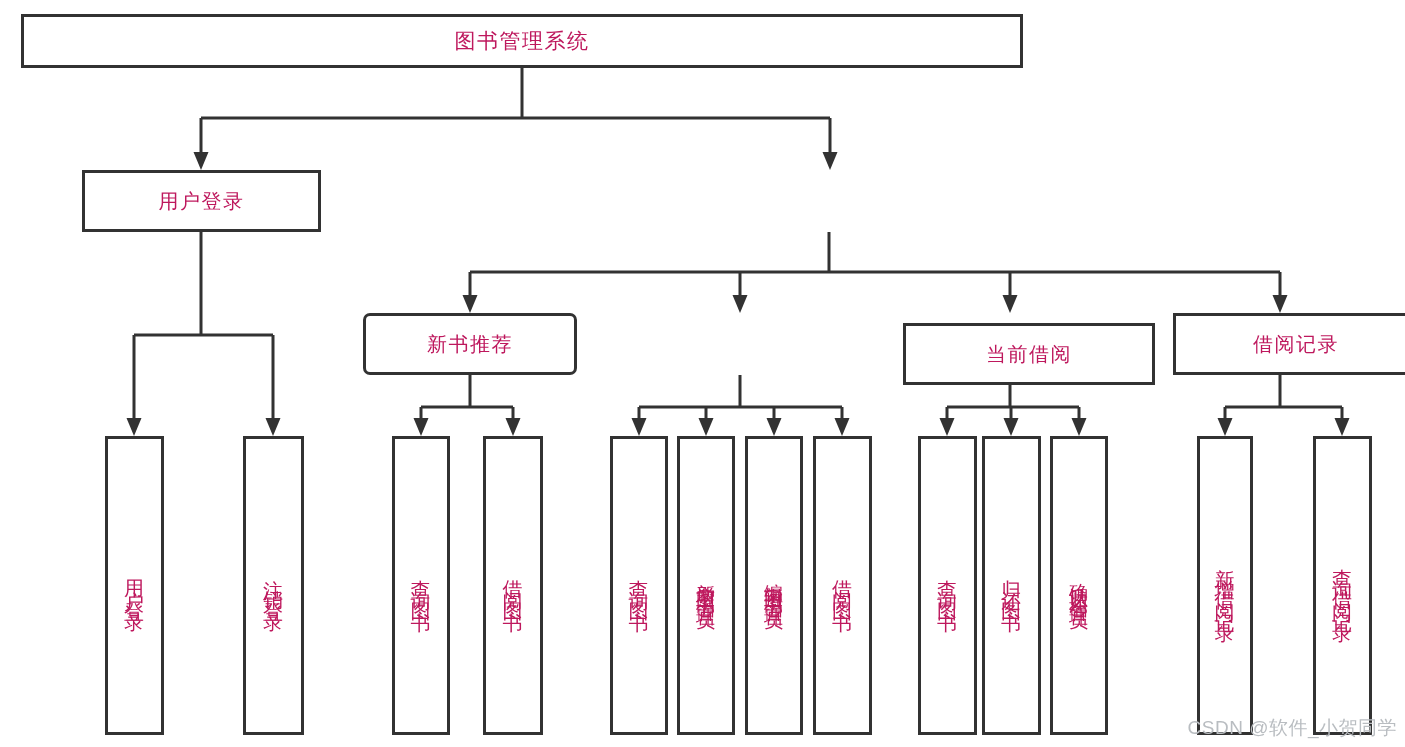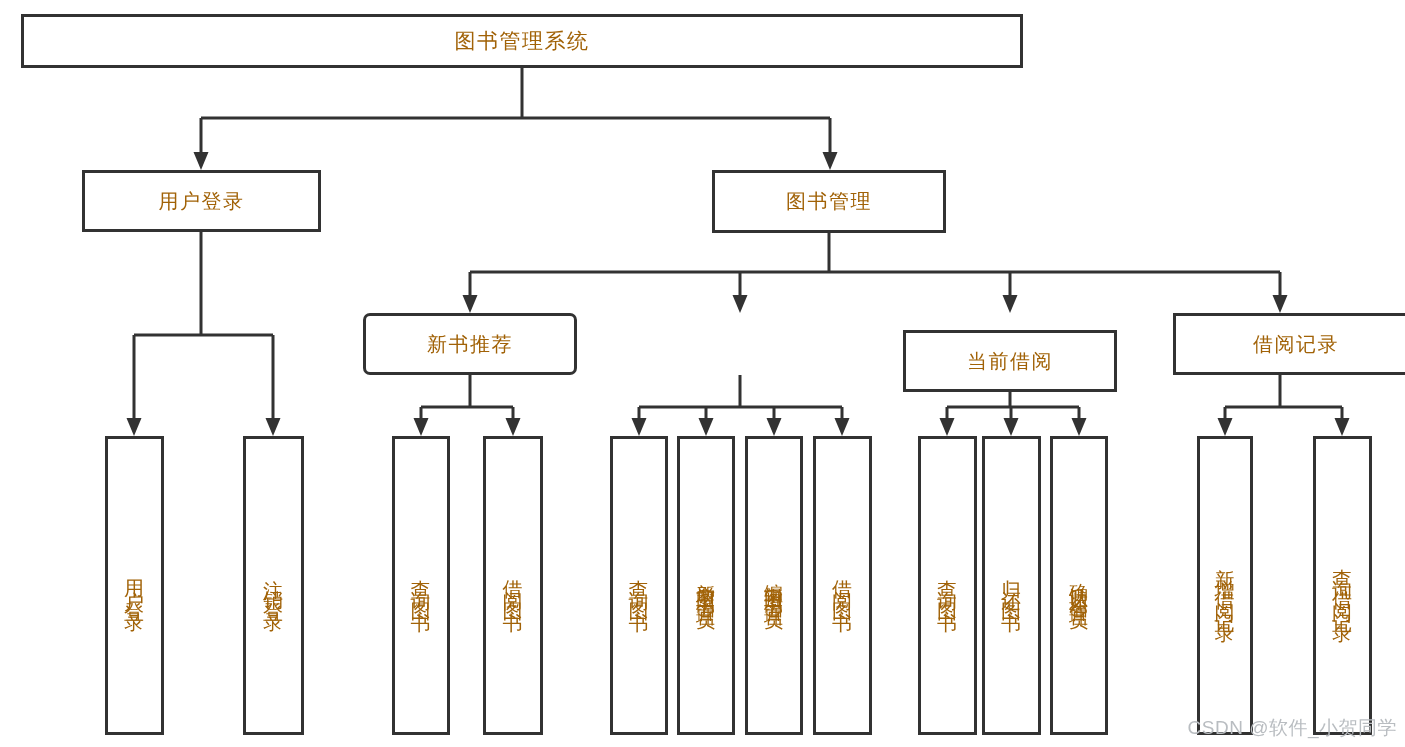--- a/index.html
+++ b/index.html
@@ -14,21 +14,21 @@
   .stage svg.wires {
     position: absolute;
     left: 0; top: 0;
     width: 1405px; height: 747px;
   }
   .node {
     position: absolute;
     box-sizing: border-box;
     border: 3px solid #323232;
     background: #ffffff;
-    color: #a16207;
+    color: #be185d;
     display: flex;
     align-items: center;
     justify-content: center;
     text-align: center;
   }
   .node.h {
     font-size: 20px;
     letter-spacing: 1.5px;
     white-space: nowrap;
   }
@@ -95,24 +95,23 @@
       <polygon points="1003.5,418 1018.5,418 1011,436"></polygon>
       <polygon points="1071.5,418 1086.5,418 1079,436"></polygon>
       <polygon points="1217.5,418 1232.5,418 1225,436"></polygon>
       <polygon points="1334.5,418 1349.5,418 1342,436"></polygon>
     </g>
   </svg>
 
   <div class="node h root" style="left:21px; top:14px; width:1002px; height:54px;">图书管理系统</div>
 
   <div class="node h" style="left:82px; top:170px; width:239px; height:62px;">用户登录</div>
-  <div class="node h" style="left:712px; top:170px; width:234px; height:63px;">图书管理</div>
 
   <div class="node h" style="left:363px; top:313px; width:214px; height:62px;border-radius:7px;">新书推荐</div>
-  <div class="node h" style="left:903px; top:330px; width:214px; height:62px;">当前借阅</div>
+  <div class="node h" style="left:903px; top:323px; width:252px; height:62px;">当前借阅</div>
   <div class="node h" style="left:1173px; top:313px; width:246px; height:62px;">借阅记录</div>
 
   <div class="node v" style="left:105px; top:436px; width:59px; height:299px;">用户登录</div>
   <div class="node v" style="left:243px; top:436px; width:61px; height:299px;">注销登录</div>
 
   <div class="node v" style="left:392px; top:436px; width:58px; height:299px;">查询图书</div>
   <div class="node v" style="left:483px; top:436px; width:60px; height:299px;">借阅图书</div>
 
   <div class="node v" style="left:610px; top:436px; width:58px; height:299px;">查询图书</div>
   <div class="node v tight" style="left:677px; top:436px; width:58px; height:299px;">新增图书（管理员）</div>

